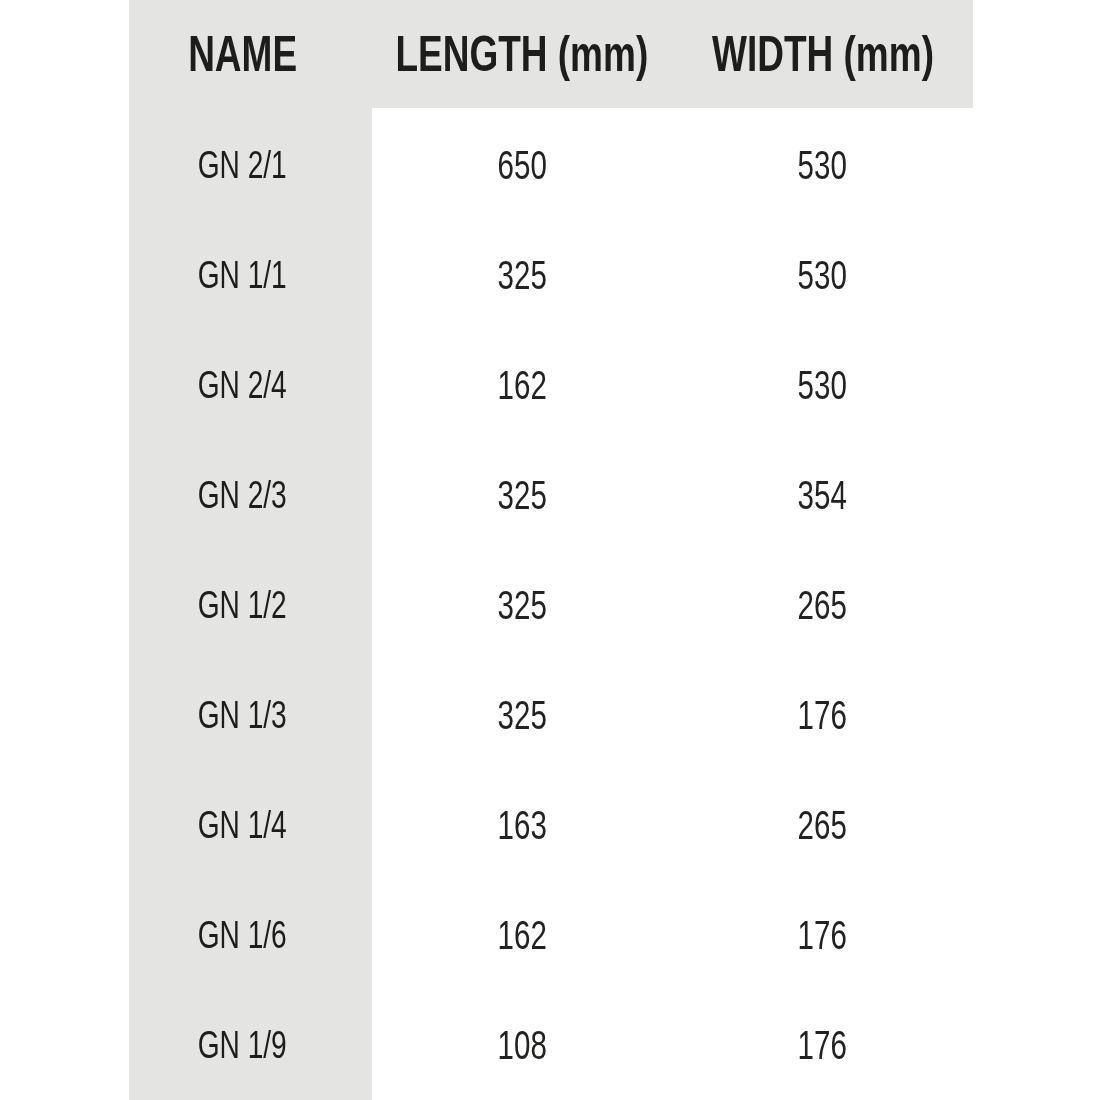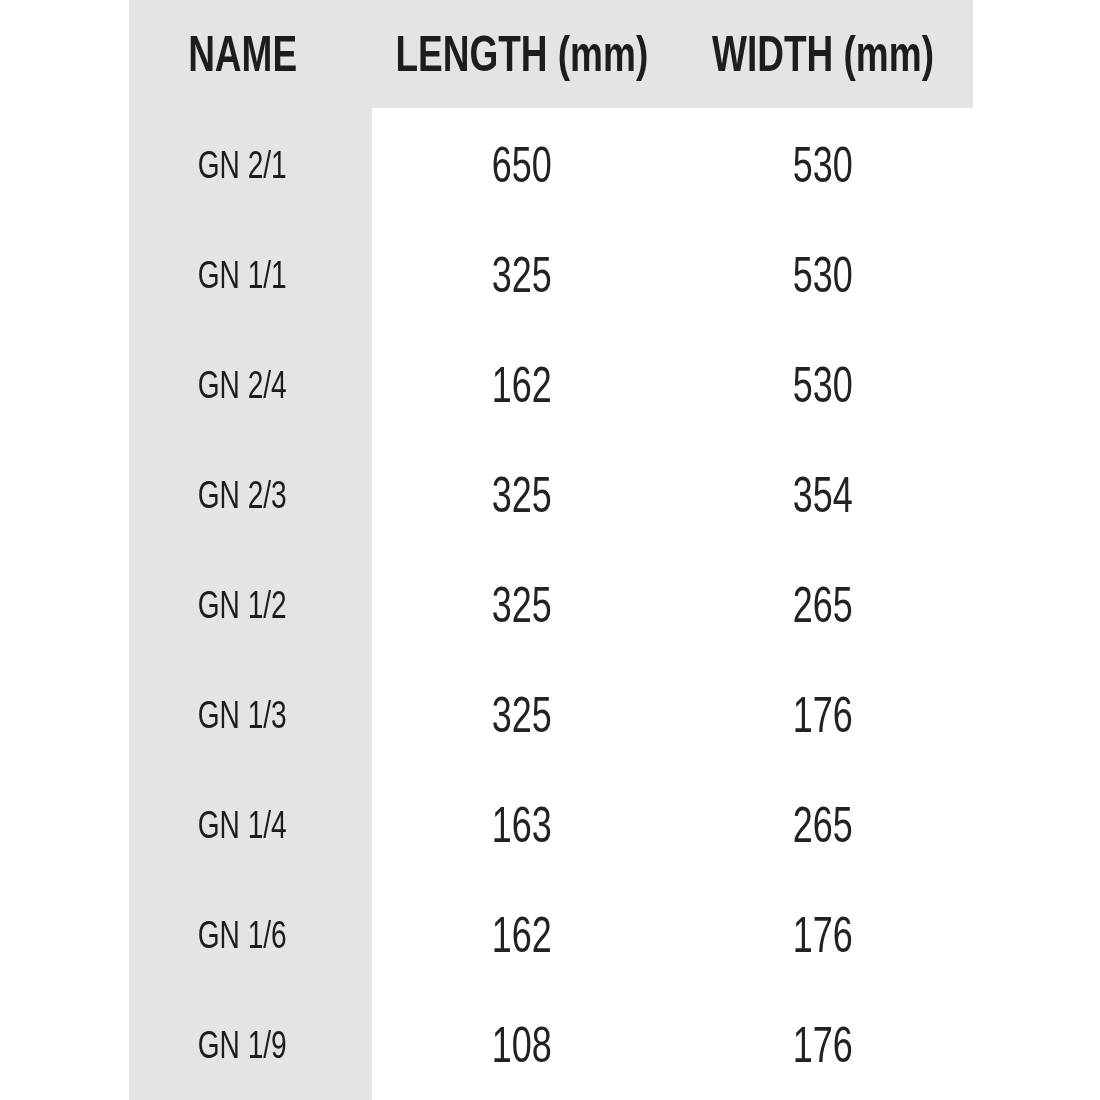--- a/index.html
+++ b/index.html
@@ -57,21 +57,21 @@
     font-weight: 700;
     font-size: 50px;
     letter-spacing: 0px;
   }
   .cell-name {
     font-weight: 400;
     font-size: 38px;
   }
   .cell-num {
     font-weight: 400;
-    font-size: 50px;
+    font-size: 41px;
     color: #222220;
   }
   
   .condensed {
     display: inline-block;
     transform: scaleX(0.74);
     transform-origin: 50% 50%;
   }
   .condensed-num {
     display: inline-block;

